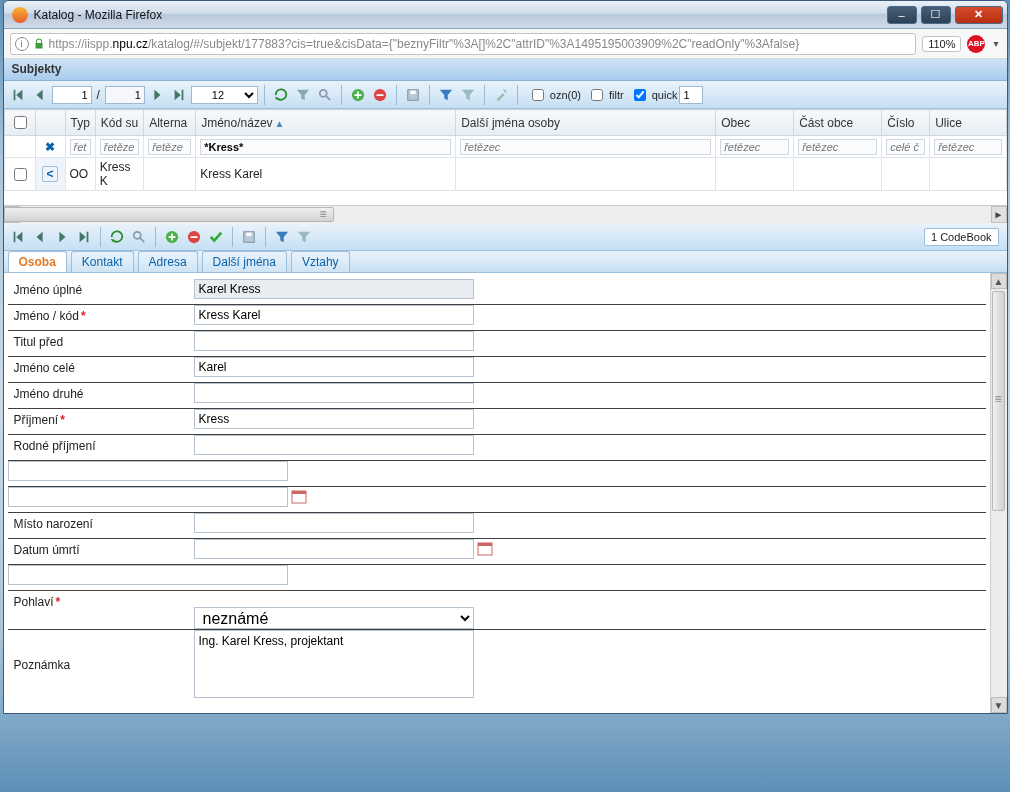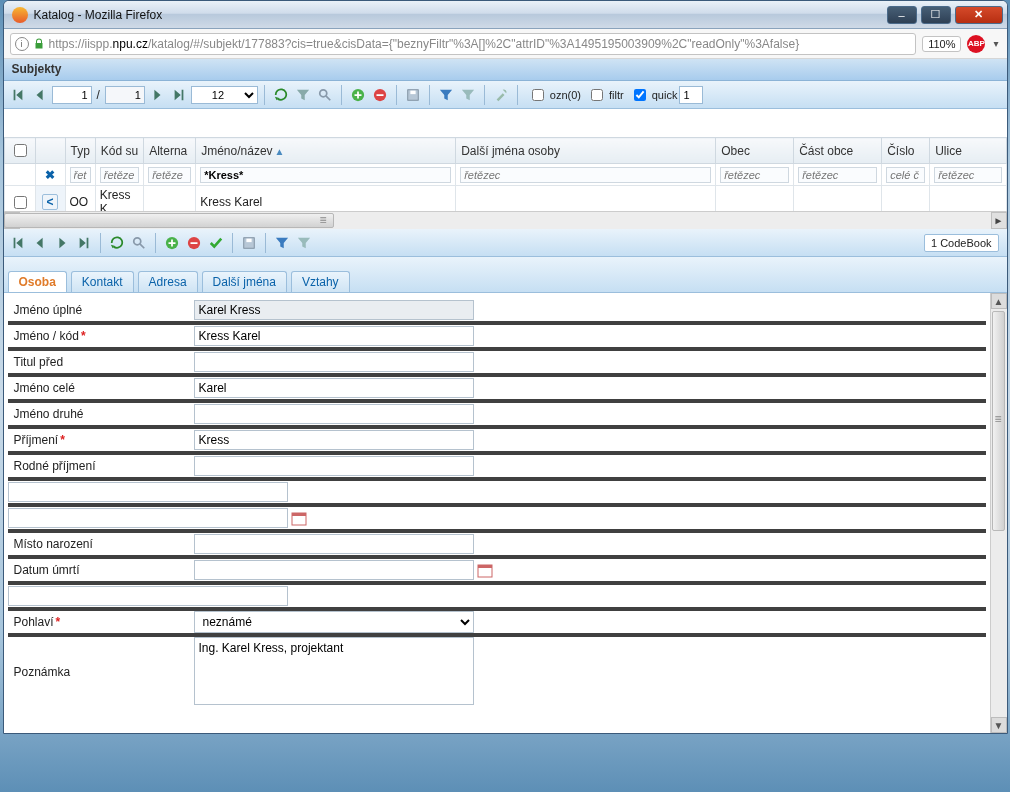--- a/index.html
+++ b/index.html
@@ -55,42 +55,42 @@
   .chk{display:flex;align-items:center;gap:3px;font-size:11px;margin-left:4px;}
   .chk input{width:12px;height:12px;}
   .tbtn svg{width:14px;height:14px;}
 
   table.grid{border-collapse:collapse;width:100%;font-size:12px;}
   table.grid th{background:linear-gradient(#f7f9fb,#e6edf3);border:1px solid #cfd8e0;padding:3px 5px;text-align:left;font-weight:normal;color:#333;height:22px;white-space:nowrap;overflow:hidden;}
   table.grid td{border:1px solid #dfe5ea;padding:2px 4px;height:22px;overflow:hidden;}
   .flt{width:100%;border:1px solid #cfd8e0;background:#fafcfe;color:#aaa;font-style:italic;font-size:11px;padding:1px 3px;}
   .flt.black{color:#000;font-style:normal;font-weight:bold;}
   .rowbtn{color:#0a62a9;font-weight:bold;}
-  .gridwrap{height:74px;overflow:hidden;margin-top:28px;}
+  .gridwrap{height:96px;overflow:hidden;}
   .fakescroll{height:18px;background:#ededed;border-top:1px solid #ccc;position:relative;}
   .fakescroll .thumb{position:absolute;left:0;top:1px;width:330px;height:15px;background:linear-gradient(#f0f0f0,#d2d2d2);border:1px solid #b7b7b7;border-radius:2px;}
   .fakescroll .thumb::after{content:"≡";position:absolute;right:6px;top:-1px;color:#888;}
   .fakescroll .arrL,.fakescroll .arrR{position:absolute;top:0;width:16px;height:17px;background:#e0e0e0;border:1px solid #bfbfbf;display:flex;align-items:center;justify-content:center;font-size:10px;color:#444;}
   .fakescroll .arrL{left:0;} .fakescroll .arrR{right:0;}
 
-  .tabbar{height:36px;background:linear-gradient(#e9f3fb,#c6dff3);border-bottom:1px solid #9bbedc;display:flex;align-items:flex-end;padding:0 4px;gap:4px;}
+  .tabbar{height:22px;background:linear-gradient(#e9f3fb,#c6dff3);border-bottom:1px solid #9bbedc;display:flex;align-items:flex-end;padding:0 4px;gap:4px;}
   .tab{padding:3px 10px;border:1px solid #9bbedc;border-bottom:none;background:linear-gradient(#eaf4fc,#cfe4f4);border-radius:3px 3px 0 0;color:#0a62a9;font-size:12px;cursor:default;}
   .tab.active{background:#fff;color:#e07b2a;font-weight:bold;}
 
   .codechip{border:1px solid #9bbedc;background:#fff;padding:2px 6px;font-size:11px;margin-left:auto;border-radius:2px;margin-right:4px;}
 
   .formwrap{display:flex;height:440px;overflow:hidden;}
   .formbody{flex:1;overflow-y:auto;padding:6px 4px;}
-  .frow{display:flex;align-items:center;border-bottom:4px solid #404040;min-height:26px;}
+  .frow{display:flex;align-items:flex-start;border-bottom:1px solid #404040;min-height:26px;}
   .flab{width:186px;padding:4px 6px;color:#222;}
   .req{color:#d22; font-weight:bold;margin-left:2px;}
   .fin{width:280px;height:20px;border:1px solid #b5c2ce;background:#fff;padding:1px 4px;font-size:12px;}
   .fin.readonly{background:#e9edf1;}
   .dateico{width:18px;height:18px;display:inline-flex;align-items:center;justify-content:center;margin-left:2px;}
-  .sel{width:280px;height:22px;border:1px solid #b5c2ce;background:#fff;font-size:12px;padding:1px 4px;}
+  .sel{width:280px;height:22px;border:1px solid #b5c2ce;background:#fff;font-size:16px;padding:1px 4px;margin-top:16px;}
   .ta{width:280px;height:68px;border:1px solid #b5c2ce;resize:none;padding:3px 4px;font-size:12px;font-family:inherit;}
   .vscroll{width:17px;background:#ececec;border-left:1px solid #ccc;position:relative;}
   .vscroll .vtop,.vscroll .vbot{height:16px;background:#dcdcdc;border:1px solid #bcbcbc;display:flex;align-items:center;justify-content:center;font-size:10px;color:#555;}
   .vscroll .vbot{position:absolute;bottom:0;left:0;right:0;}
   .vscroll .vthumb{position:absolute;left:1px;top:18px;width:13px;height:220px;background:linear-gradient(90deg,#f1f1f1,#d0d0d0);border:1px solid #b8b8b8;border-radius:2px;}
   .vscroll .vthumb::after{content:"≡";color:#888;position:absolute;left:2px;top:100px;}
 
   .sortind{color:#4a8ac0;font-size:10px;margin-left:2px;}
   .thcb{width:22px;text-align:center;}
 </style>

